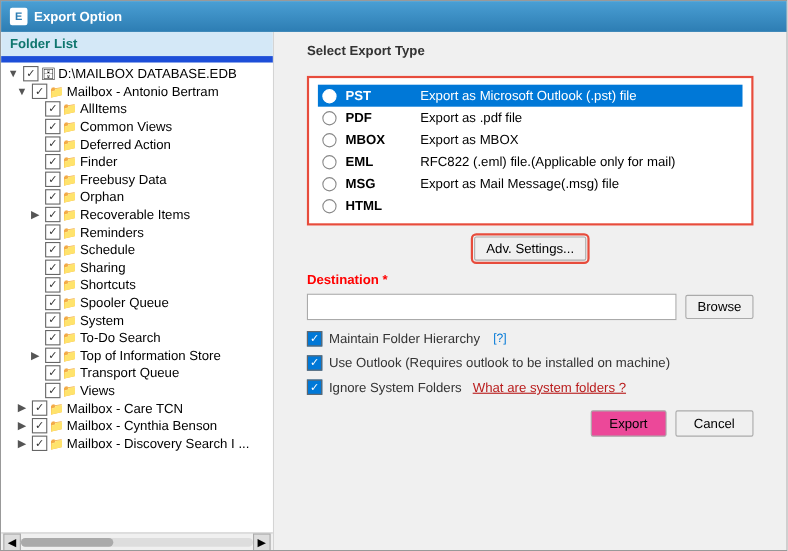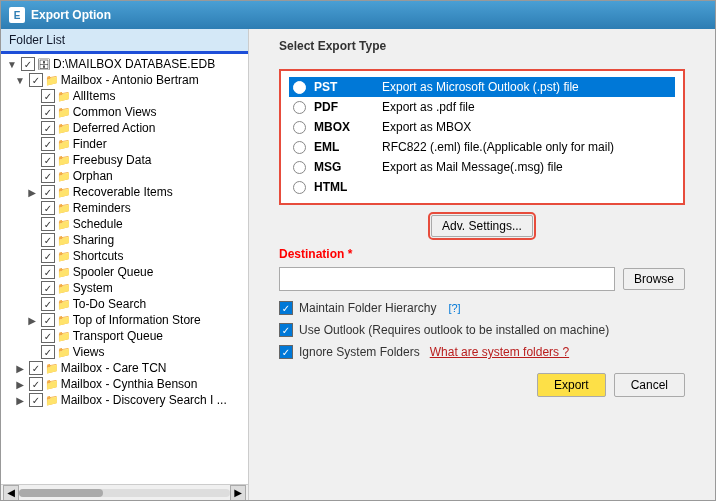--- a/index.html
+++ b/index.html
@@ -7,21 +7,21 @@
 
     .window { width: 716px; height: 501px; background: #f0f0f0; border: 1px solid #999; display: flex; flex-direction: column; }
 
     .title-bar { background: linear-gradient(to bottom, #4a9fd4, #2d7db3); height: 28px; display: flex; align-items: center; padding: 0 8px; color: white; font-size: 13px; font-weight: bold; gap: 6px; }
     .title-bar-icon { width: 16px; height: 16px; background: #fff; border-radius: 2px; display: flex; align-items: center; justify-content: center; color: #2d7db3; font-size: 10px; font-weight: bold; }
 
     .main-content { display: flex; flex: 1; overflow: hidden; }
 
     
     .left-panel { width: 248px; background: white; border-right: 1px solid #ccc; display: flex; flex-direction: column; }
-    .panel-header { background: #d4e8f7; padding: 4px 8px; font-weight: normal; font-size: 12px; border-bottom: 3px solid #1d4ed8; color: #0f172a; }
+    .panel-header { background: #d4e8f7; padding: 4px 8px; font-weight: bold; font-size: 12px; border-bottom: 6px solid #1d4ed8; color: #0f766e; }
     .tree-container { flex: 1; overflow-y: auto; overflow-x: auto; padding: 2px 0; background: white; }
     .tree-item { display: flex; align-items: center; padding: 1px 0; white-space: nowrap; cursor: pointer; }
     .indent { display: inline-block; }
     .expander { width: 14px; text-align: center; font-size: 10px; cursor: pointer; color: #555; }
     .checkbox { width: 14px; height: 14px; border: 1px solid #666; background: white; display: inline-flex; align-items: center; justify-content: center; margin: 0 2px; font-size: 9px; color: #333; flex-shrink: 0; }
     .checkbox.checked::after { content: '✓'; font-size: 10px; }
     .folder-icon { font-size: 11px; margin-right: 2px; }
     .item-label { font-size: 12px; }
 
     .scrollbar-h { height: 16px; background: #f0f0f0; border-top: 1px solid #ccc; display: flex; align-items: center; padding: 0 2px; }
@@ -56,21 +56,21 @@
 
     .options-section { display: flex; flex-direction: column; gap: 8px; }
     .option-row { display: flex; align-items: center; gap: 6px; }
     .chk { width: 14px; height: 14px; border: 1px solid #666; background: #0078d7; display: inline-flex; align-items: center; justify-content: center; color: white; font-size: 10px; cursor: pointer; flex-shrink: 0; }
     .chk::after { content: '✓'; }
     .opt-label { font-size: 12px; color: #333; }
     .help-link { color: #b91c1c; text-decoration: underline; cursor: pointer; font-size: 12px; margin-left: 4px; }
     .help-icon { color: #0078d7; font-size: 11px; cursor: pointer; }
 
     .bottom-buttons { display: flex; justify-content: flex-end; gap: 8px; padding-top: 4px; }
-    .btn-export { background: #fde047; border: 1px solid #aaa; padding: 4px 16px; cursor: pointer; font-size: 12px; border-radius: 2px; }
+    .btn-export { background: #ec4899; border: 1px solid #aaa; padding: 4px 16px; cursor: pointer; font-size: 12px; border-radius: 2px; }
     .btn-cancel { background: #f0f0f0; border: 1px solid #aaa; padding: 4px 16px; cursor: pointer; font-size: 12px; border-radius: 2px; }
   </style>
 </head>
 <body>
 
 <div class="window">
 
   <div class="title-bar">
     <div class="title-bar-icon">E</div>
     <span>Export Option</span>

